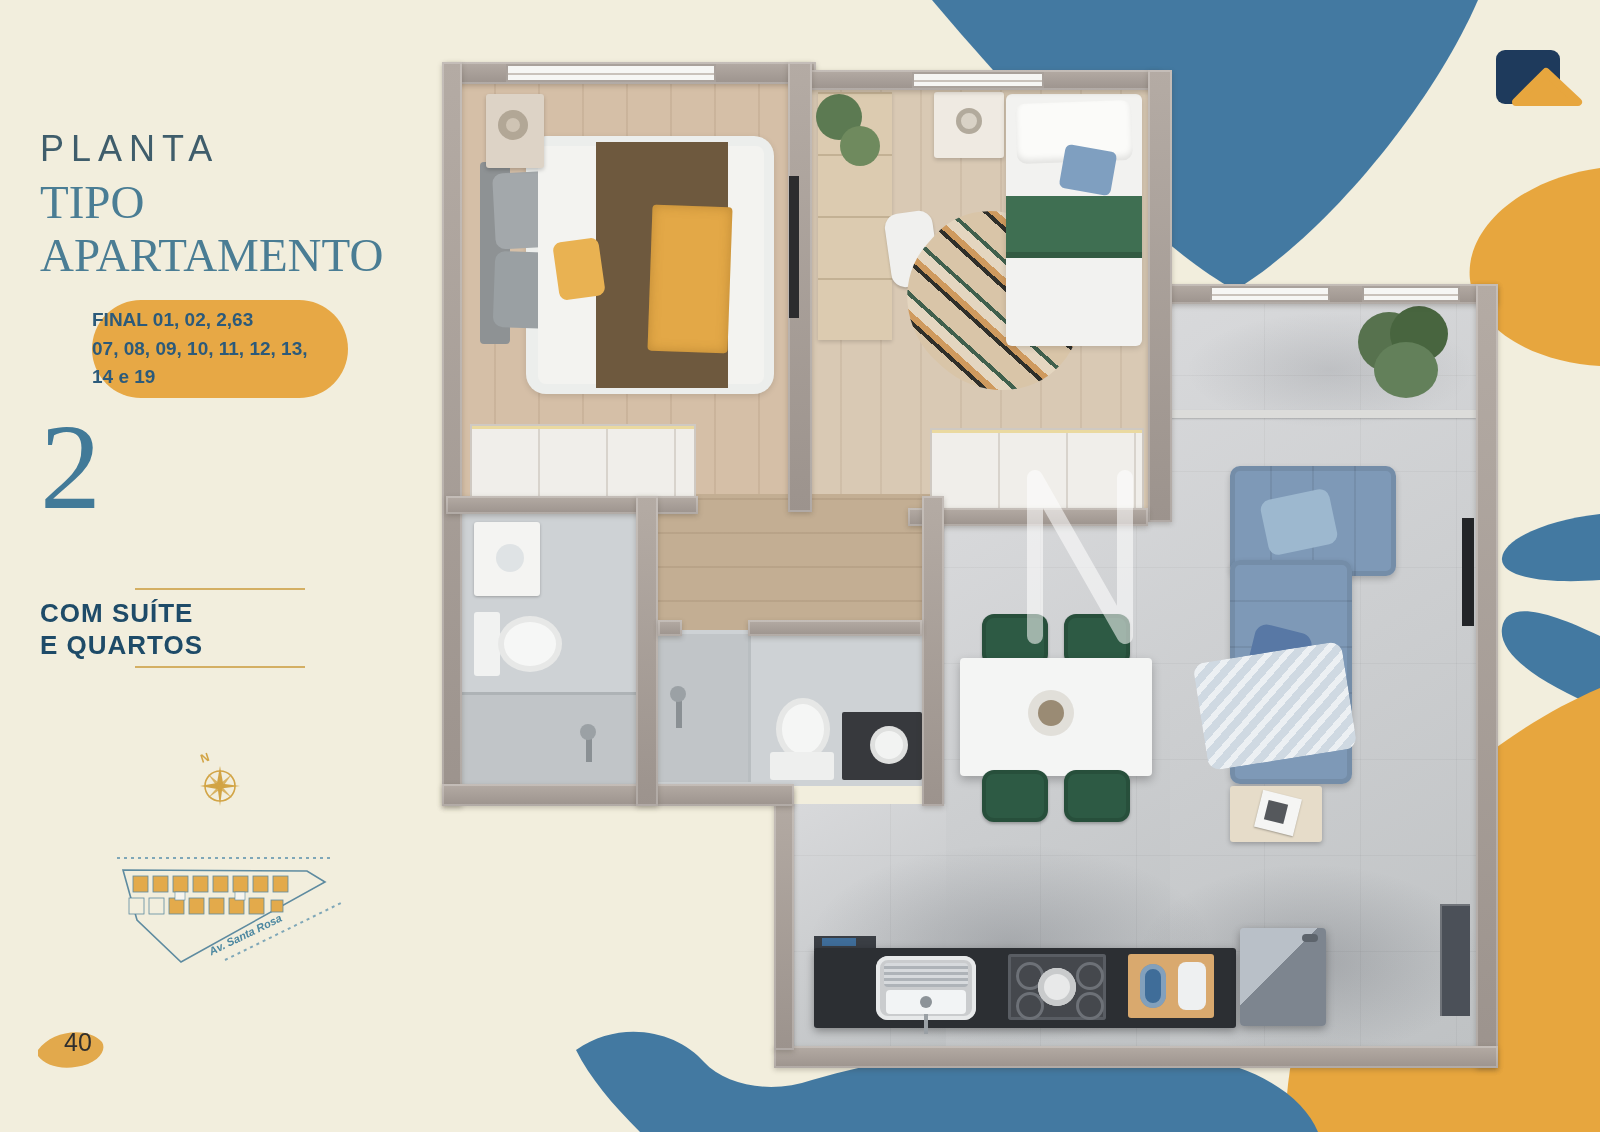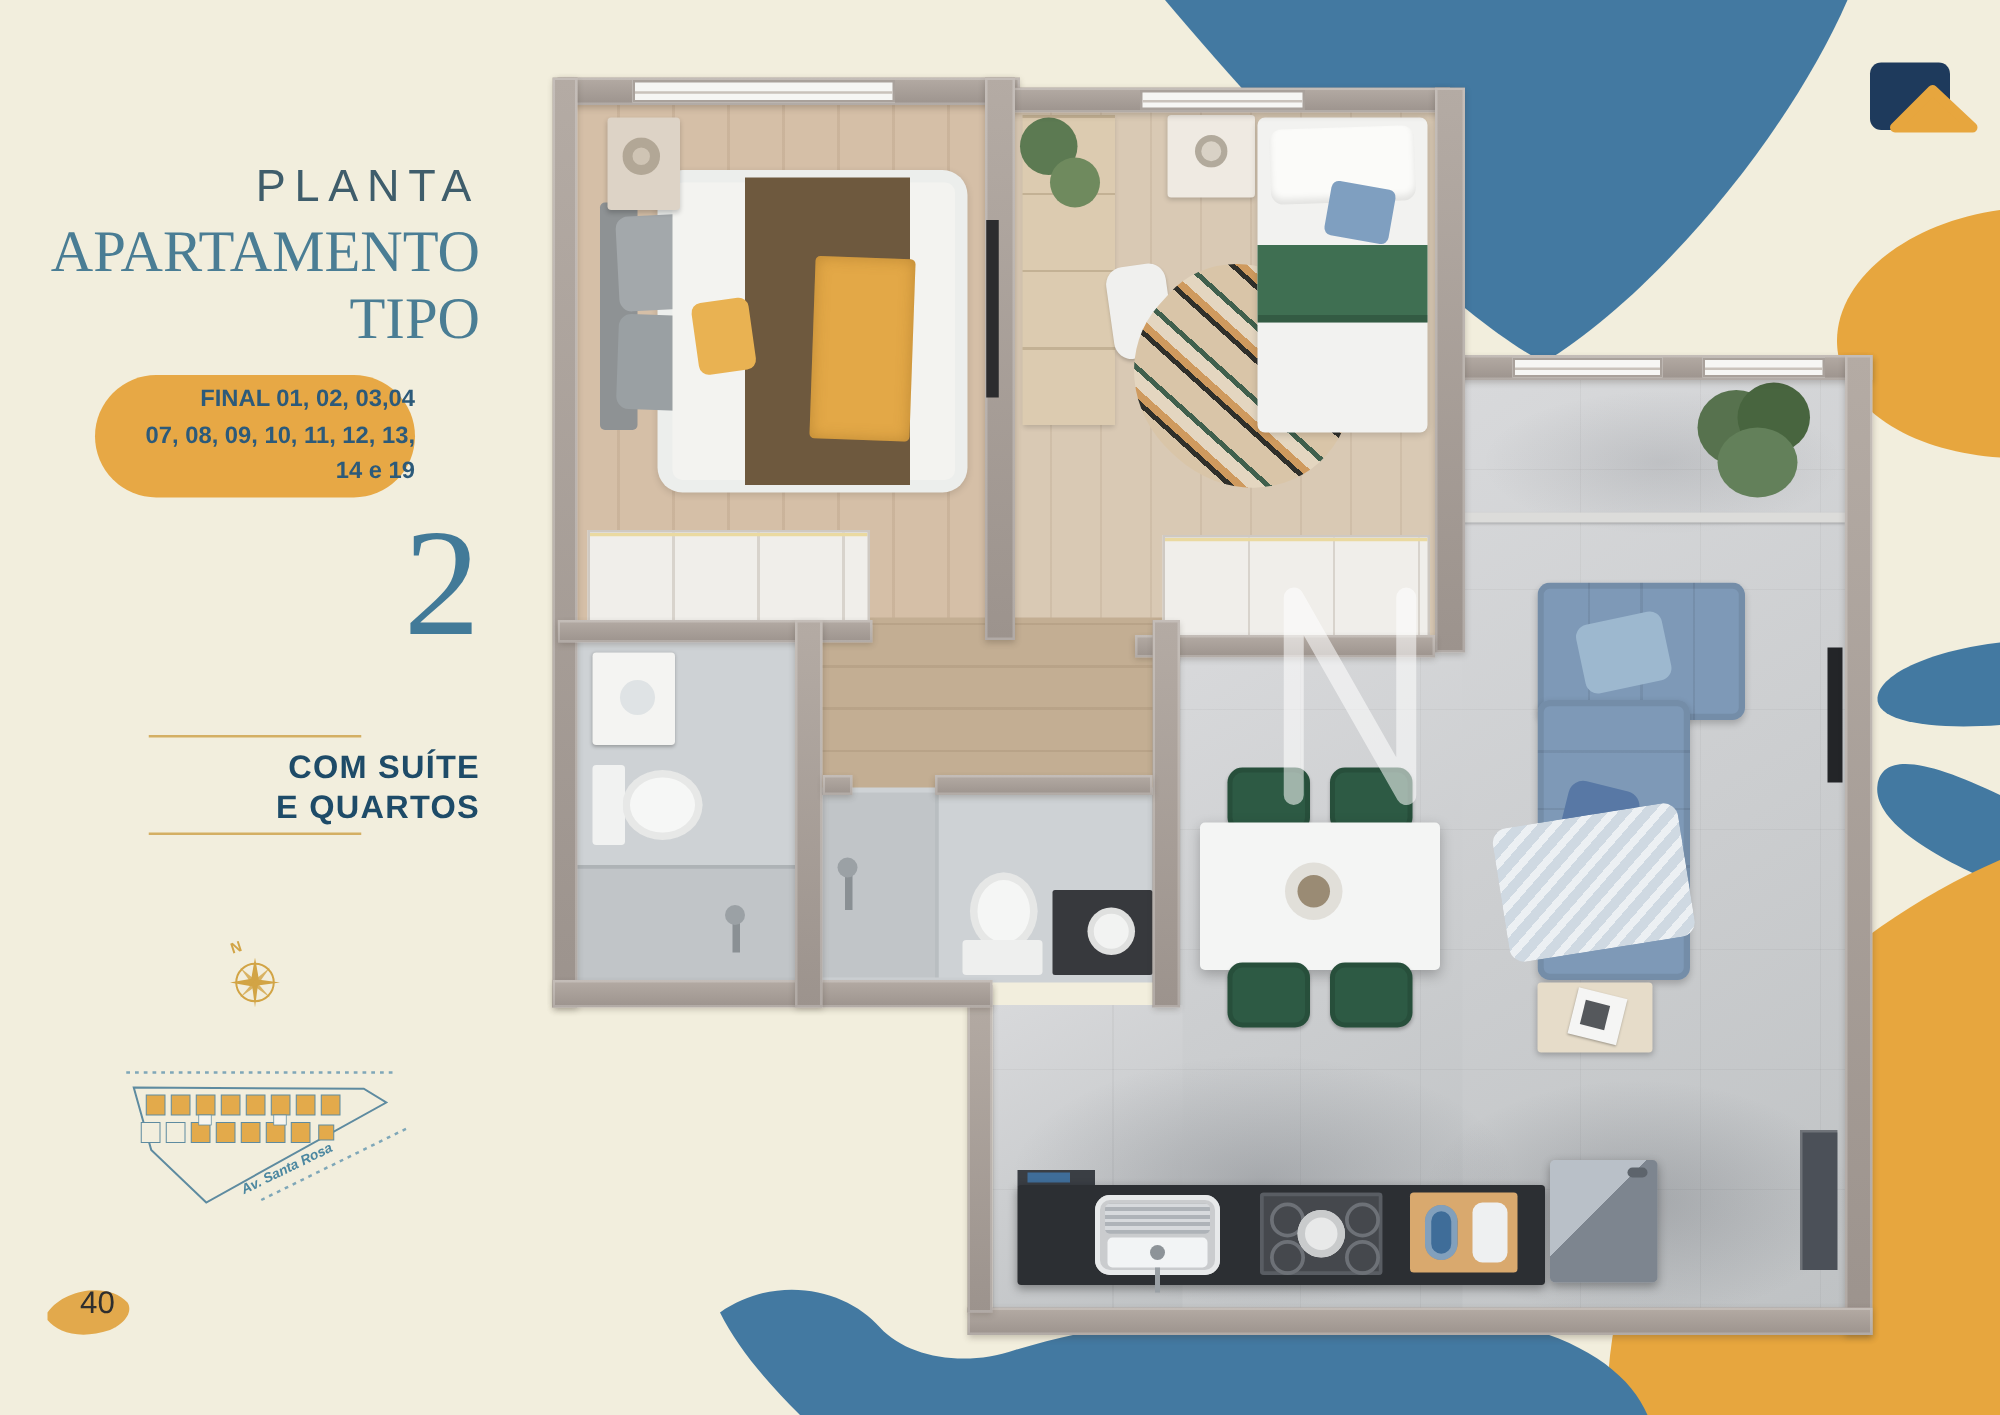--- a/index.html
+++ b/index.html
@@ -5,21 +5,21 @@
   html,body{margin:0;padding:0;background:#e8e4d4;}
   .canvas{position:relative;width:1600px;height:1132px;background:#f2eedd;overflow:hidden;
           font-family:"Liberation Sans",sans-serif;}
   .abs{position:absolute;}
   svg{display:block;}
 
   
   .bg{left:0;top:0;z-index:0;}
 
   
-  .panel{left:24px;top:128px;width:360px;text-align:right;z-index:5;color:#3d5c6b;}
+  .panel{left:40px;top:128px;width:360px;text-align:left;z-index:5;color:#3d5c6b;}
   .kicker{font-size:36px;letter-spacing:7px;color:#3f5d6b;font-weight:400;}
   .title{font-family:"Liberation Serif",serif;font-size:47px;color:#4a7d94;line-height:1.12;margin-top:6px;}
   .badge{position:absolute;left:52px;top:172px;width:256px;height:98px;background:#e7a845;border-radius:50px;
          display:flex;flex-direction:column;justify-content:center;gap:2px;}
   .badge div{font-size:19px;font-weight:bold;color:#2c5a7a;line-height:1.42;}
   .big-num{position:absolute;left:0;top:278px;width:100%;font-family:"Liberation Serif",serif;
            font-size:122px;color:#427a98;line-height:1;}
   .rooms{position:absolute;left:0;top:398px;width:100%;font-family:"Liberation Serif",serif;
          font-size:46px;letter-spacing:4px;color:#427a98;}
   .gold-line{position:absolute;left:95px;width:170px;height:2px;background:#d4af63;}
@@ -219,25 +219,25 @@
       </div>
   </div>
 
   <svg class="abs wm-n" width="150" height="210" viewBox="0 0 150 210">
     <polyline points="30,188 30,30 120,188 120,30" fill="none" stroke="rgba(255,255,255,.55)" stroke-width="16" stroke-linecap="round" stroke-linejoin="round"></polyline>
   </svg>
 
   <div class="abs panel">
     <div class="kicker">PLANTA</div>
     <div class="title">
+      <div>TIPO</div>
       <div>APARTAMENTO</div>
-      <div>TIPO</div>
     </div>
     <div class="badge">
-      <div>FINAL 01, 02, 03,04</div>
+      <div>FINAL 01, 02, 2,63</div>
       <div>07, 08, 09, 10, 11, 12, 13,</div>
       <div>14 e 19</div>
     </div>
     <div class="big-num">2</div>
     <div class="gold-line" style="top:460px"></div>
     <div class="feat" style="top:470px">COM SUÍTE</div>
     <div class="feat" style="top:502px">E QUARTOS</div>
     <div class="gold-line" style="top:538px"></div>
 
     <svg class="abs" style="left:152px;top:622px" width="56" height="62" viewBox="0 0 56 62">

